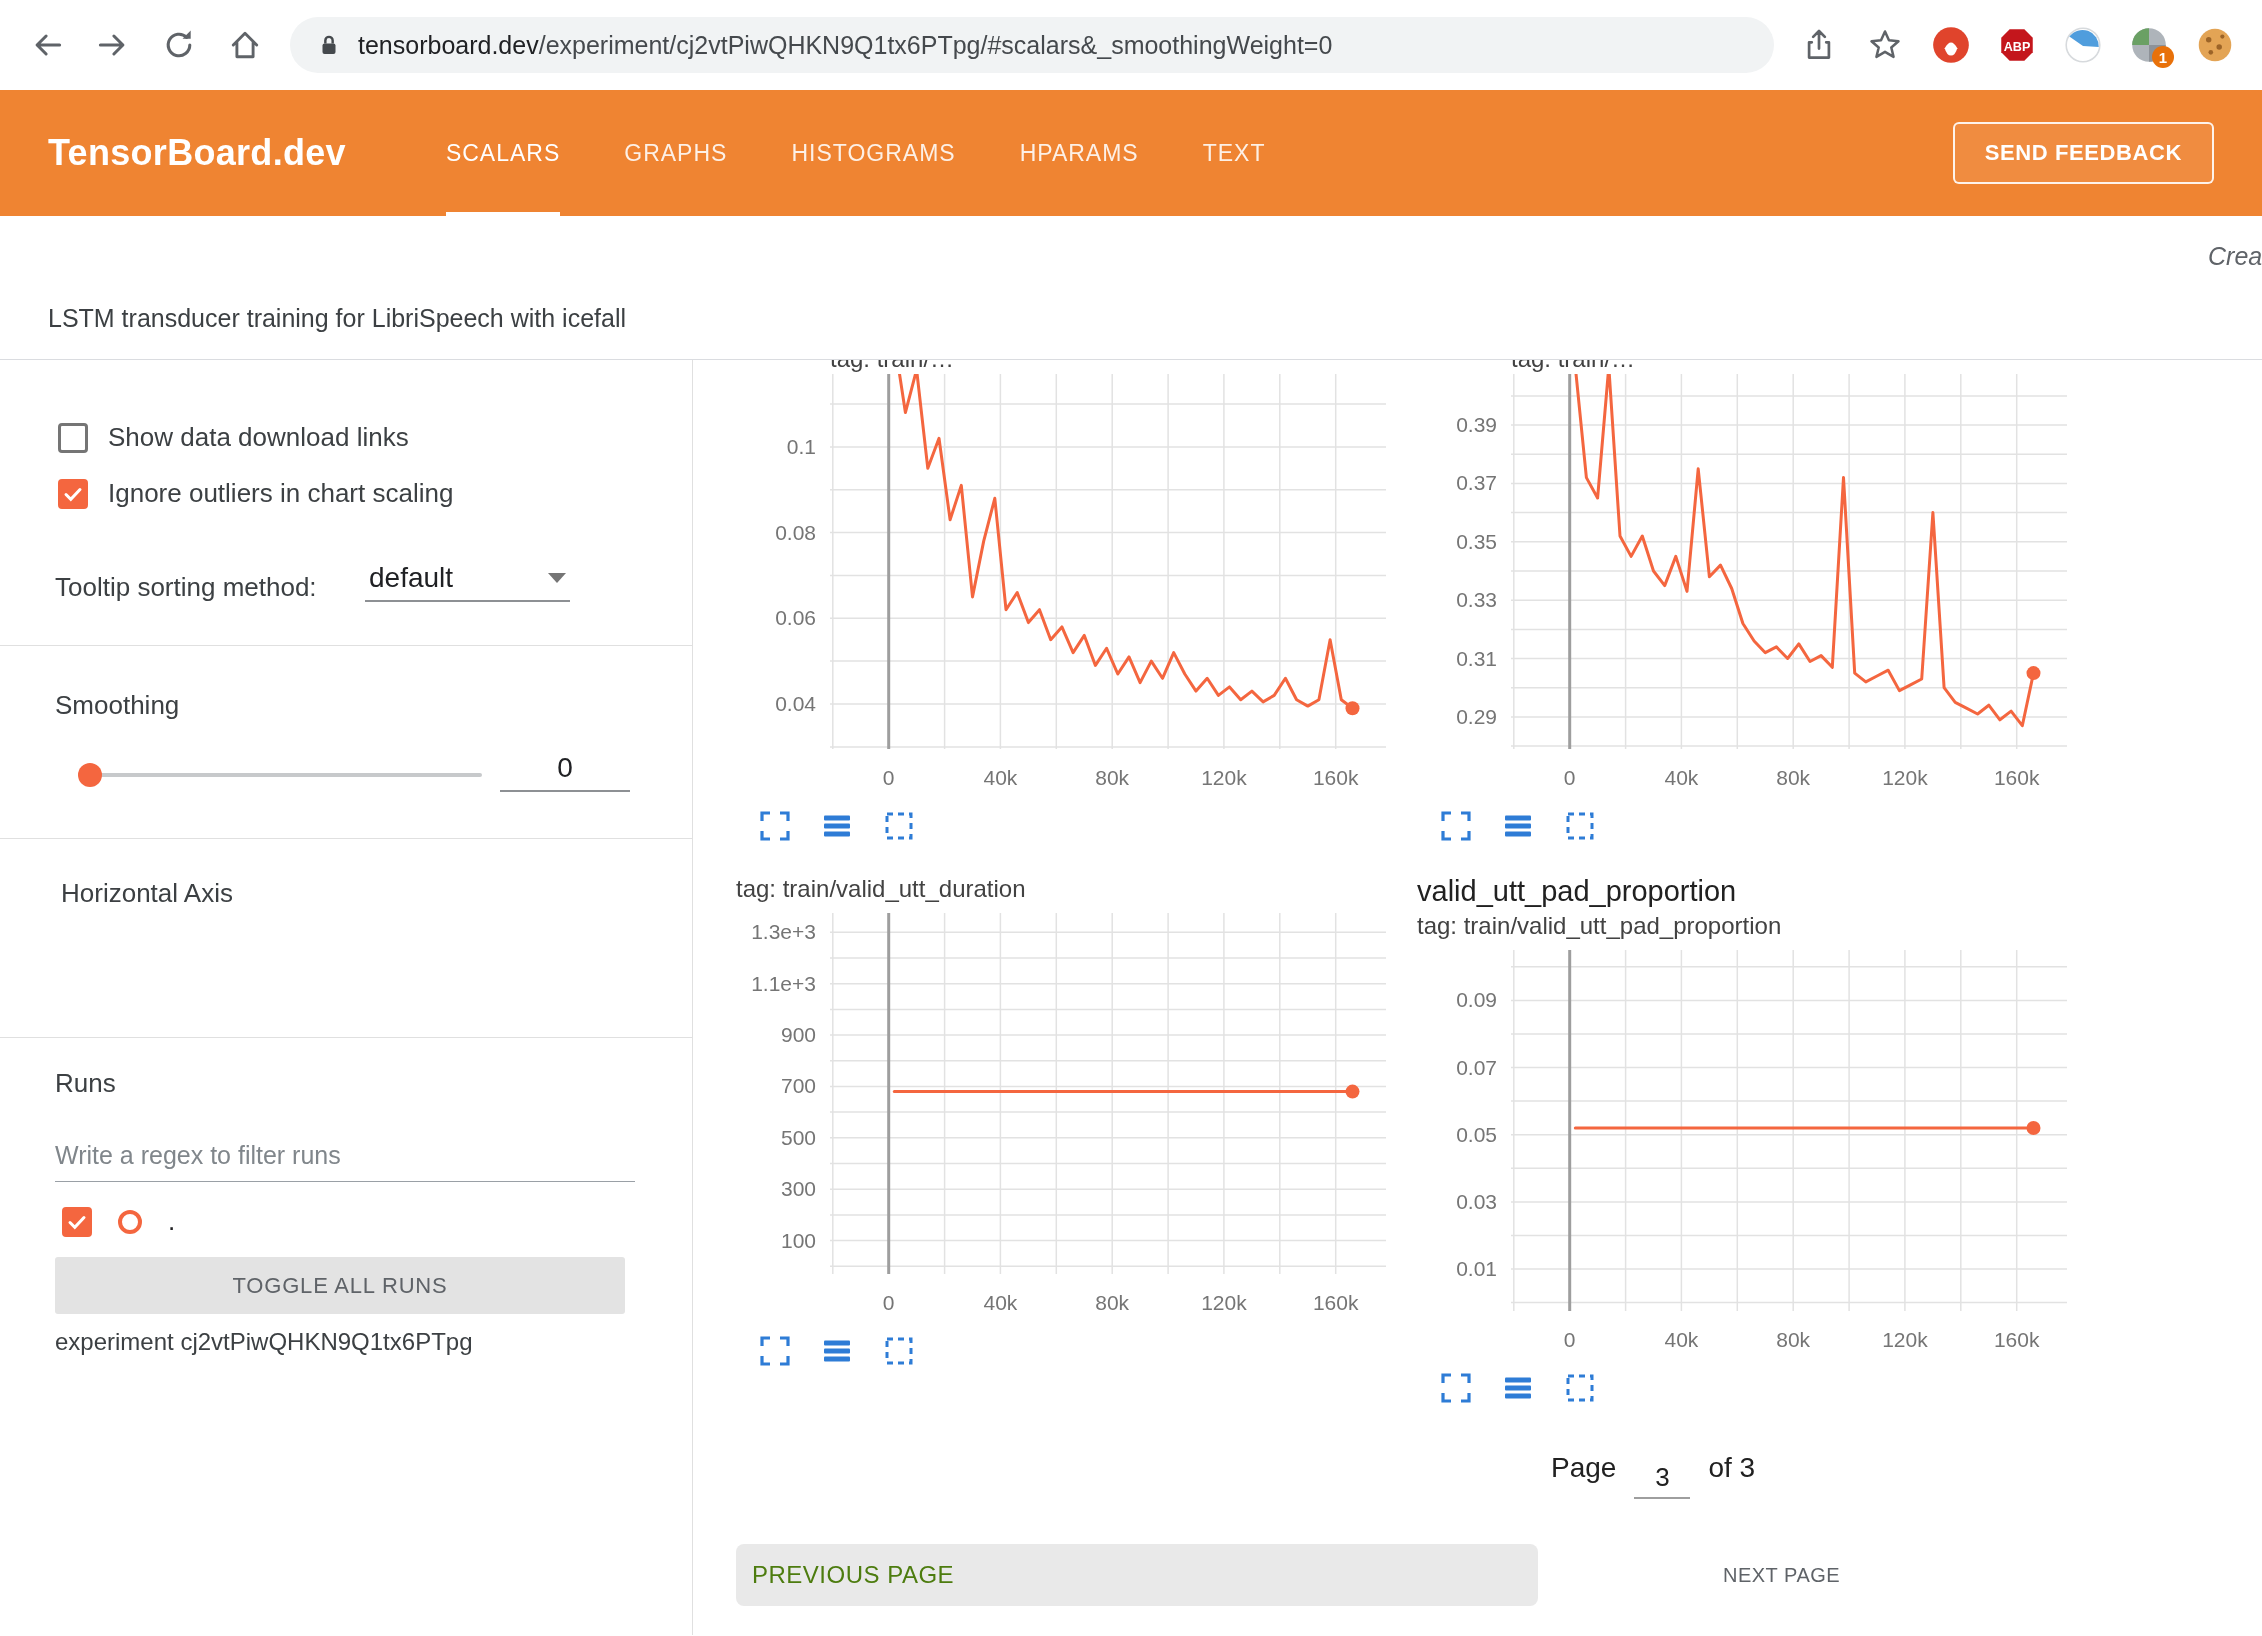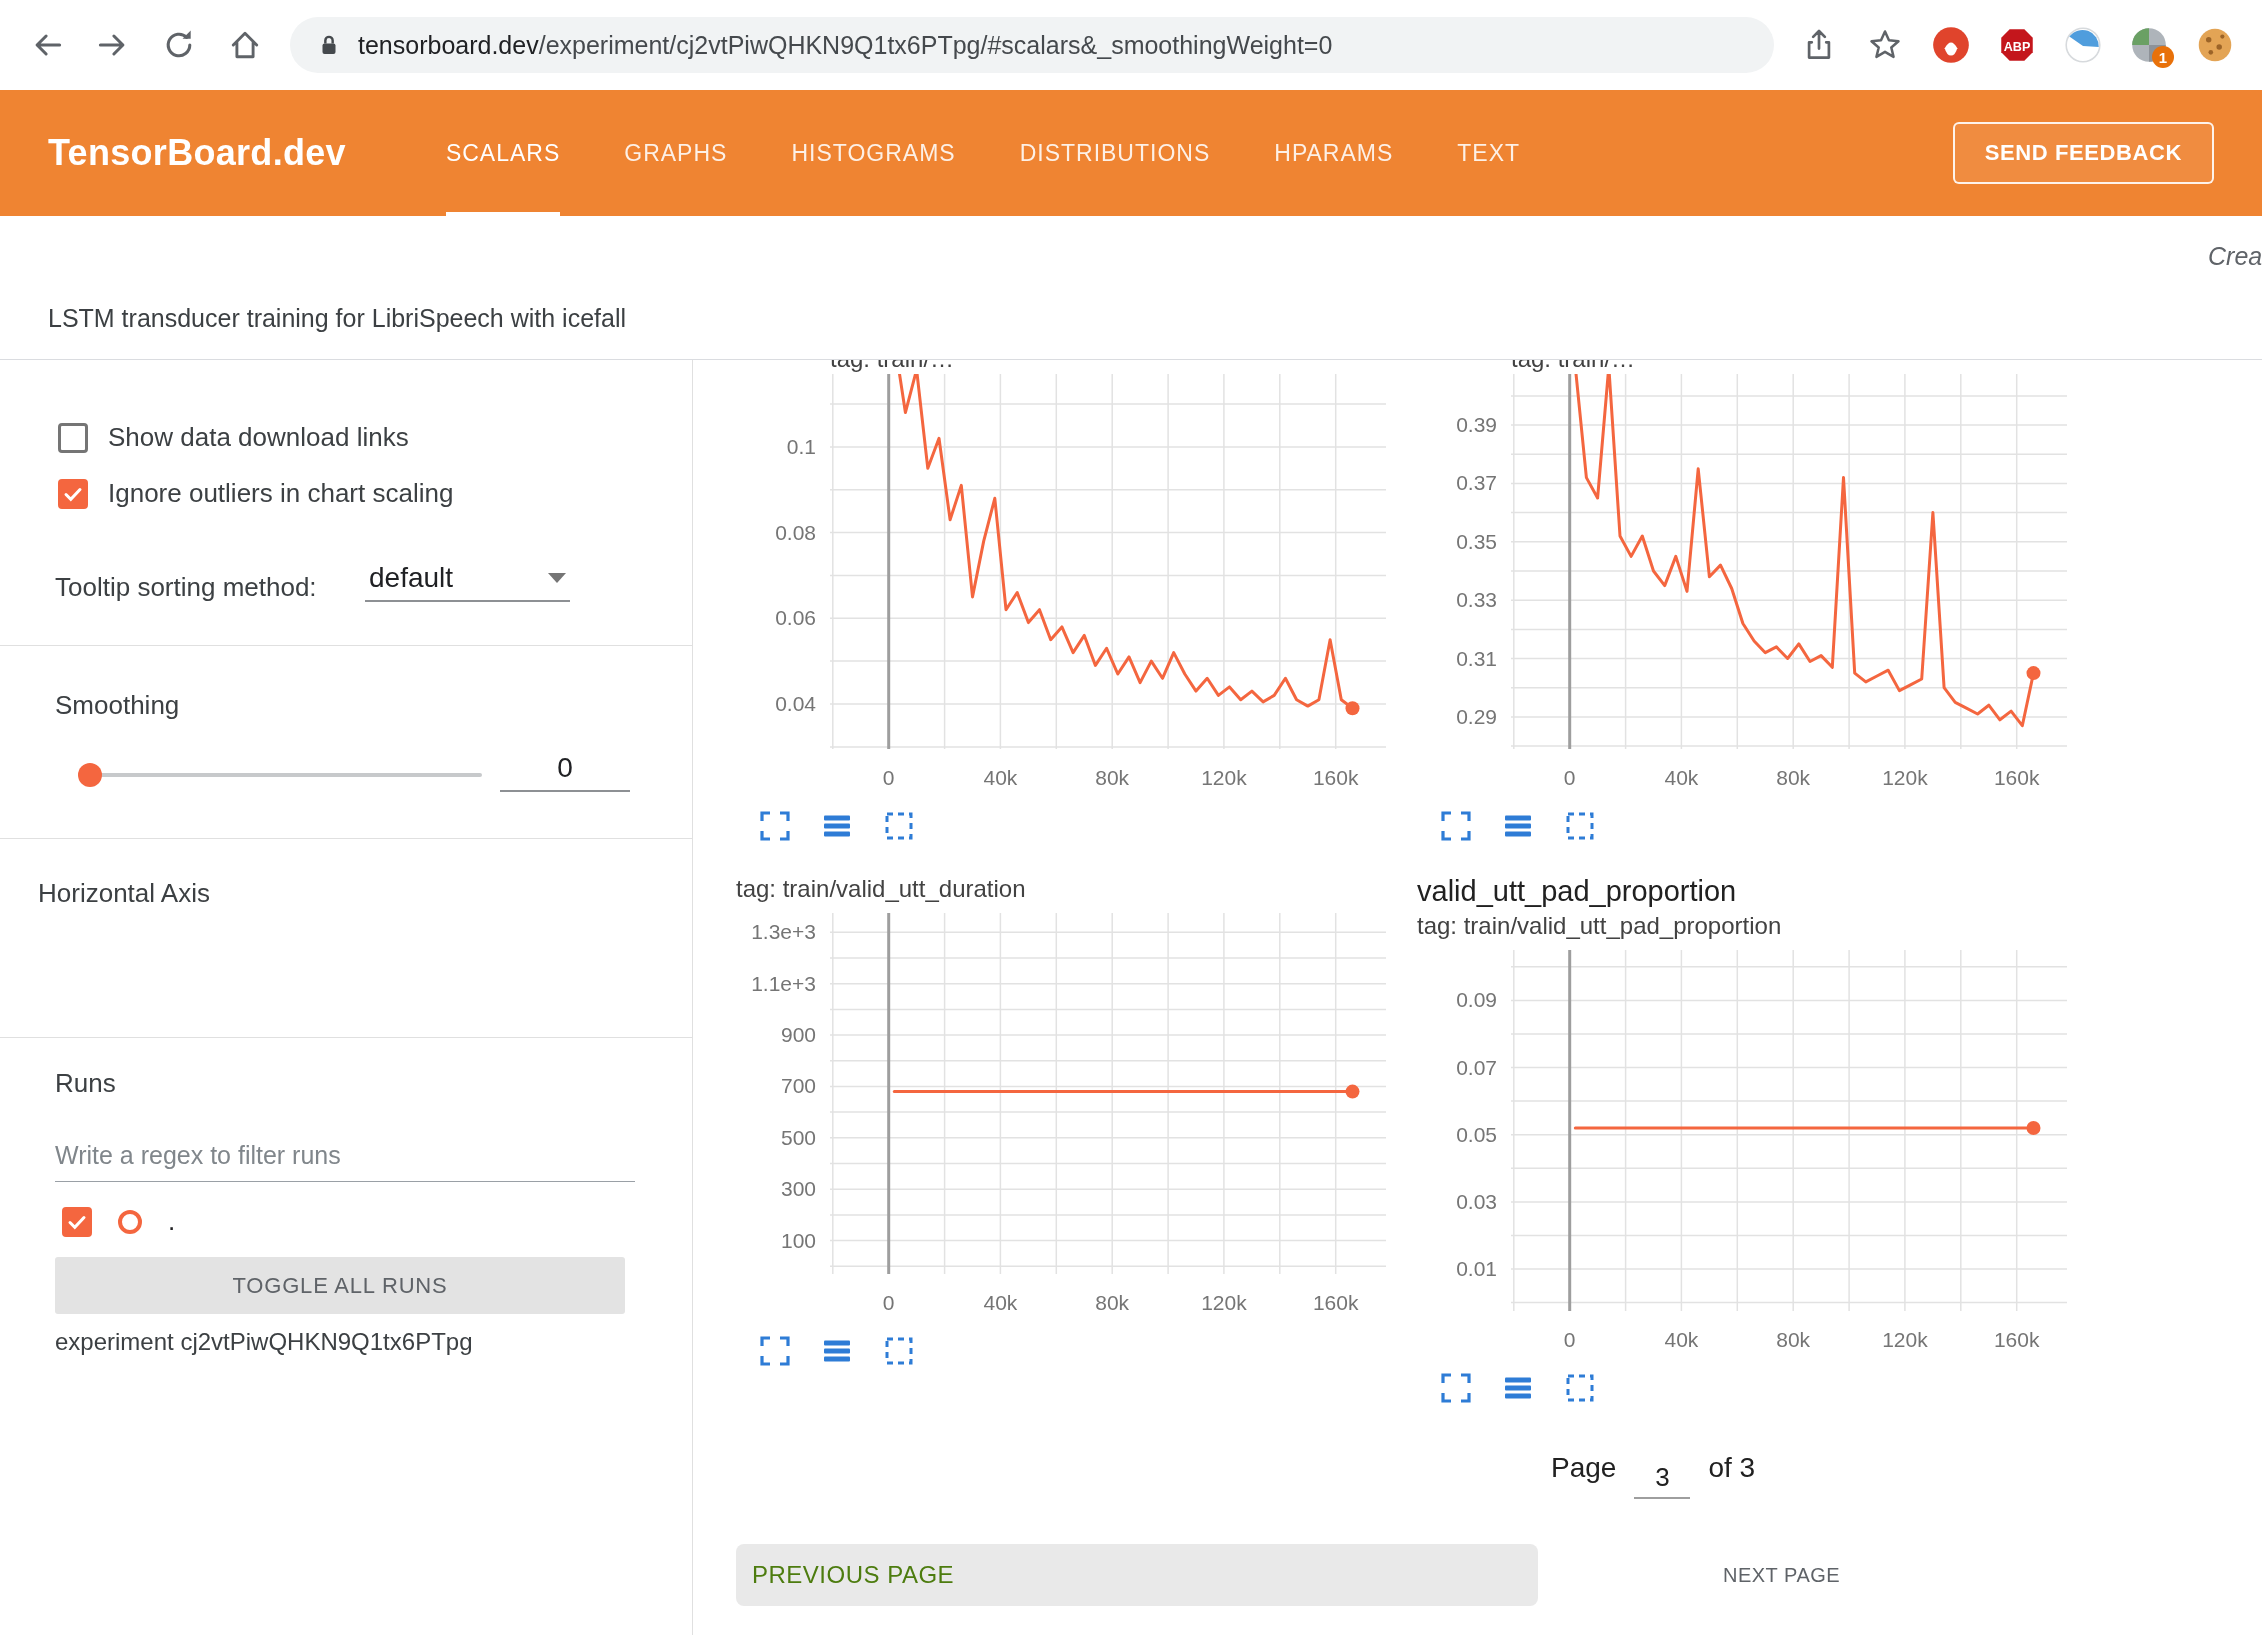--- a/index.html
+++ b/index.html
@@ -173,21 +173,20 @@
       </svg>
   </span>
 </div>
 
 <div class="tb-header">
   <div class="brand">TensorBoard.dev</div>
   <div class="tabs">
     <span class="tab active">SCALARS</span>
     <span class="tab">GRAPHS</span>
     <span class="tab">HISTOGRAMS</span>
-    <span class="tab">DISTRIBUTIONS</span>
     <span class="tab">HPARAMS</span>
     <span class="tab">TEXT</span>
   </div>
   <button class="feedback-btn">SEND FEEDBACK</button>
 </div>
 
 <div class="info-bar">
   <span class="created">Crea</span>
   <span class="description">LSTM transducer training for LibriSpeech with icefall</span>
 </div>
@@ -219,21 +218,21 @@
     <div class="s-abs hr" style="top:285px"></div>
 
     <div class="s-abs s-label" style="left:55px; top:330px">Smoothing</div>
     <div class="slider-track">
       <div class="slider-thumb"></div>
     </div>
     <div class="slider-value">0</div>
 
     <div class="s-abs hr" style="top:478px"></div>
 
-    <div class="s-abs s-label" style="left:38px; top:518px">Horizontal Axis</div>
+    <div class="s-abs s-label" style="left:61px; top:518px">Horizontal Axis</div>
 
     <div class="s-abs hr" style="top:677px"></div>
 
     <div class="s-abs s-label" style="left:55px; top:708px">Runs</div>
     <input class="s-abs regex-input" placeholder="Write a regex to filter runs" style="">
 
     <div class="s-abs run-row">
       <span class="cb checked">
         <svg viewBox="0 0 24 24">
             <path d="M5 12.5 L9.8 17.3 L19 7.5" stroke="#fff" stroke-width="3" fill="none" stroke-linecap="round"></path>

